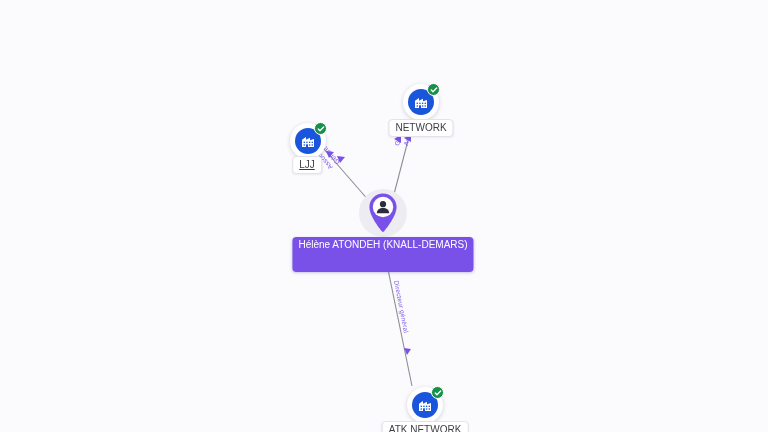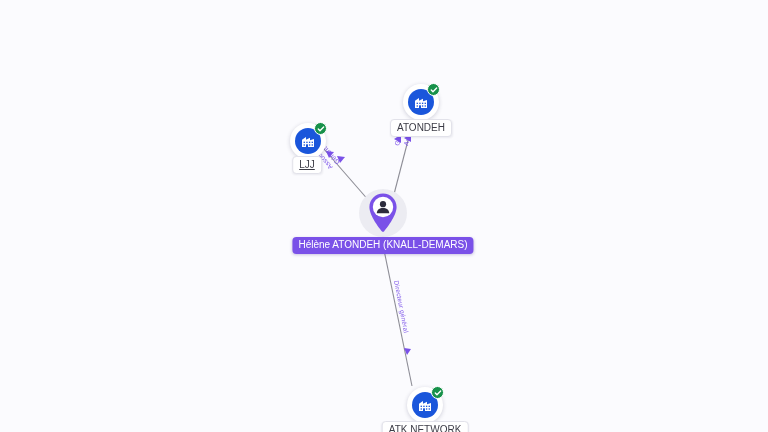--- a/index.html
+++ b/index.html
@@ -68,21 +68,21 @@
     width:48px;height:48px;border-radius:50%;
     background:#ececf2;
     left:0;top:0;
   }
   .pin{position:absolute;left:8px;top:3px;}
   .person-label{
     position:absolute;
     transform:translateX(-50%);
     background:#7a51e8;
     border-radius:4px;
-    padding:2px 6px 3px 6px;
+    padding:2px 6px 21px 6px;
     font-size:10px;
     color:#ffffff;
     white-space:nowrap;
     line-height:12px;
     box-shadow:0 1px 3px rgba(60,30,140,.25);
   }
 </style>
 </head>
 <body>
 
@@ -127,21 +127,21 @@
         <rect x="9" y="17" width="3" height="4" fill="#1a56db"></rect>
       </svg>
     </div>
     <div class="verified">
       <svg width="8" height="8" viewBox="0 0 10 10">
         <path d="M1.6 5.1L3.7 7.2L8.3 2.6" stroke="#ffffff" stroke-width="1.7" fill="none" stroke-linecap="round" stroke-linejoin="round"></path>
       </svg>
     </div>
   </div>
 </div>
-<div class="co-label" style="left:421px;top:119px;">ATONDEH</div>
+<div class="co-label" style="left:421px;top:119px;">NETWORK</div>
 
 <div class="node" style="left:290px;top:123px;">
   <div class="co-disc">
     <div class="co-circle">
       <svg width="16" height="16" viewBox="0 0 24 24" fill="none">
         <path d="M3 21V10l6-4v4l6-3v4l6-2v12H3z" fill="#ffffff"></path>
         <rect x="5.4" y="13" width="2" height="2" fill="#1a56db"></rect>
         <rect x="9.4" y="13" width="2" height="2" fill="#1a56db"></rect>
         <rect x="13.4" y="13" width="2" height="2" fill="#1a56db"></rect>
         <rect x="17.4" y="13" width="2" height="2" fill="#1a56db"></rect>

